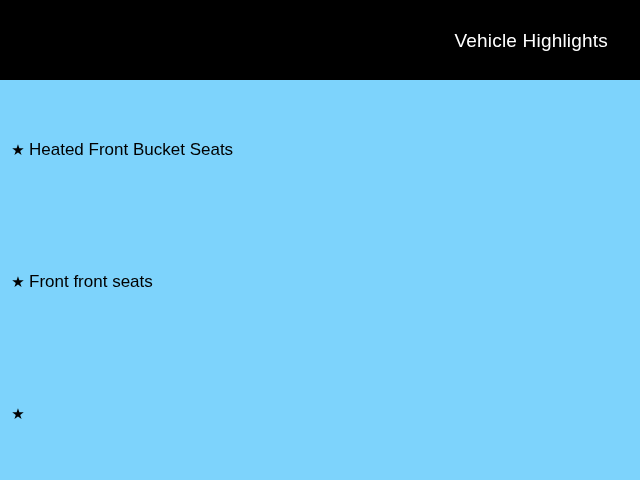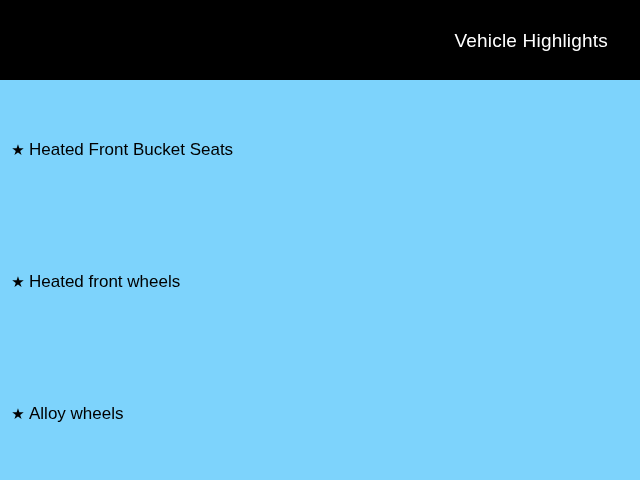--- a/index.html
+++ b/index.html
@@ -90,23 +90,22 @@
 
   <ul class="highlights">
 
     <li class="highlight-item i0">
       <span class="bullet-icon">★</span>
       <span class="highlight-label">Heated Front Bucket Seats</span>
     </li>
 
     <li class="highlight-item i1">
       <span class="bullet-icon">★</span>
-      <span class="highlight-label">Heated front wheels</span>
+      <span class="highlight-label">Front front seats</span>
     </li>
 
     <li class="highlight-item i2">
       <span class="bullet-icon">★</span>
-      <span class="highlight-label">Alloy wheels</span>
     </li>
 
   </ul>
 
 </div>
 
 </body></html>

